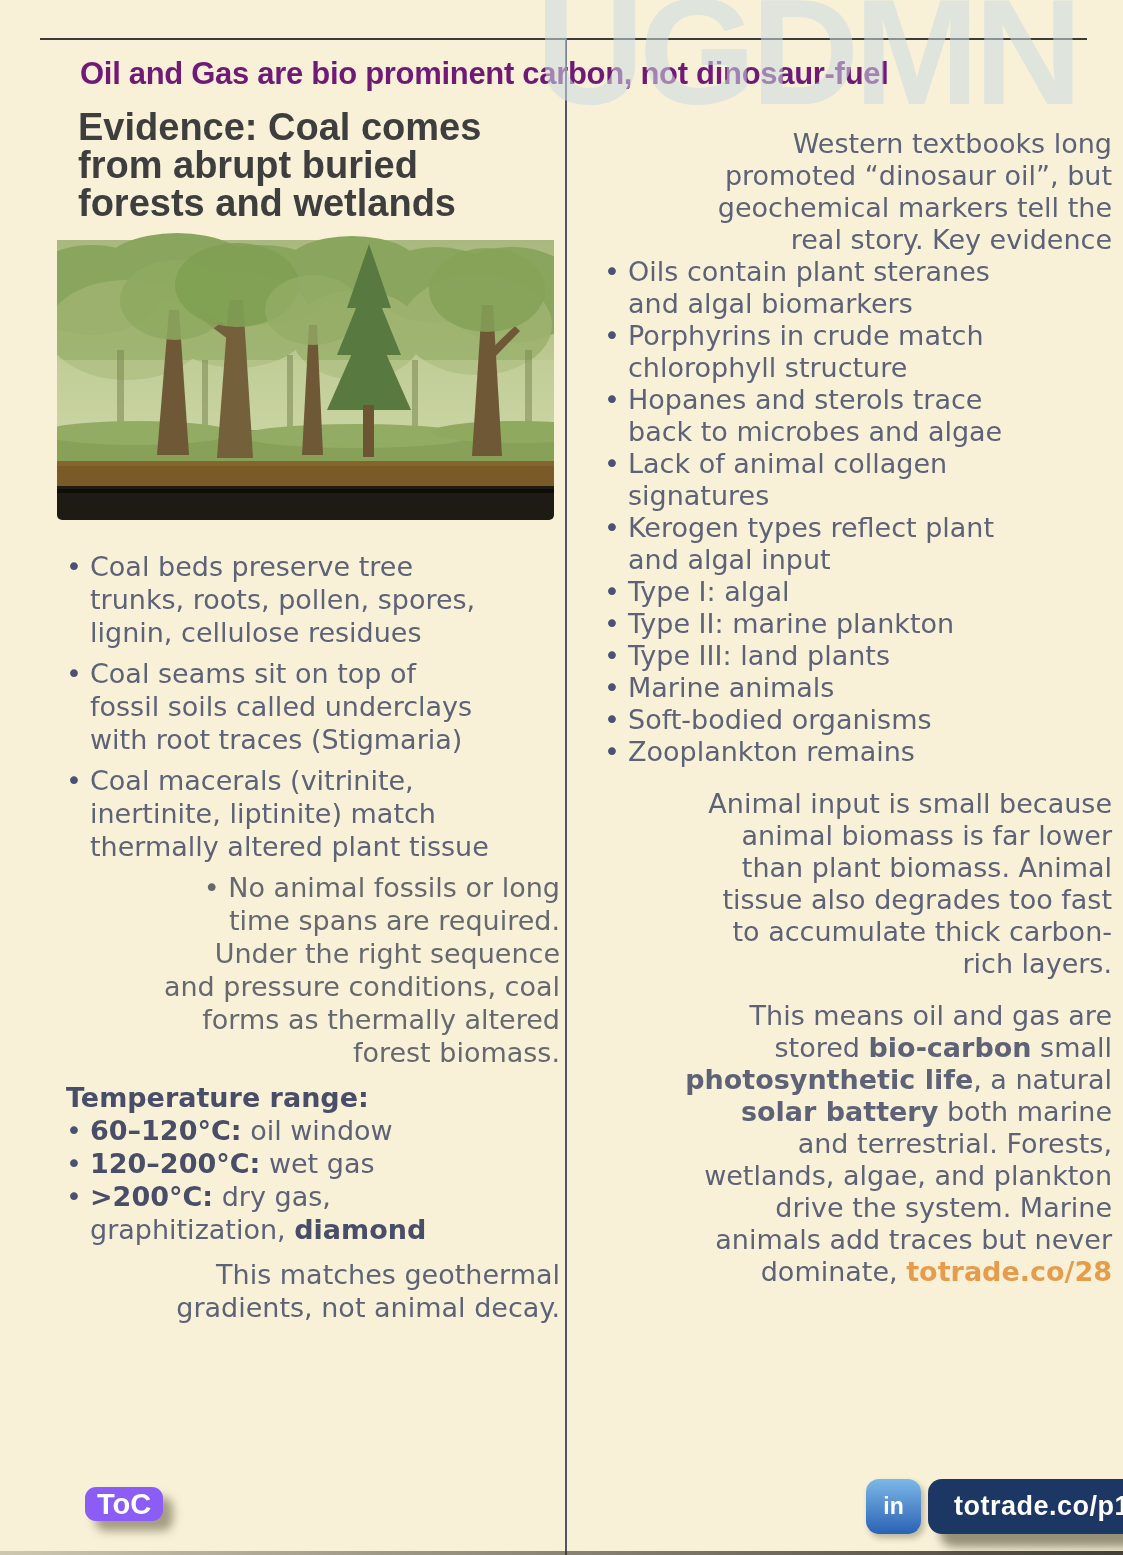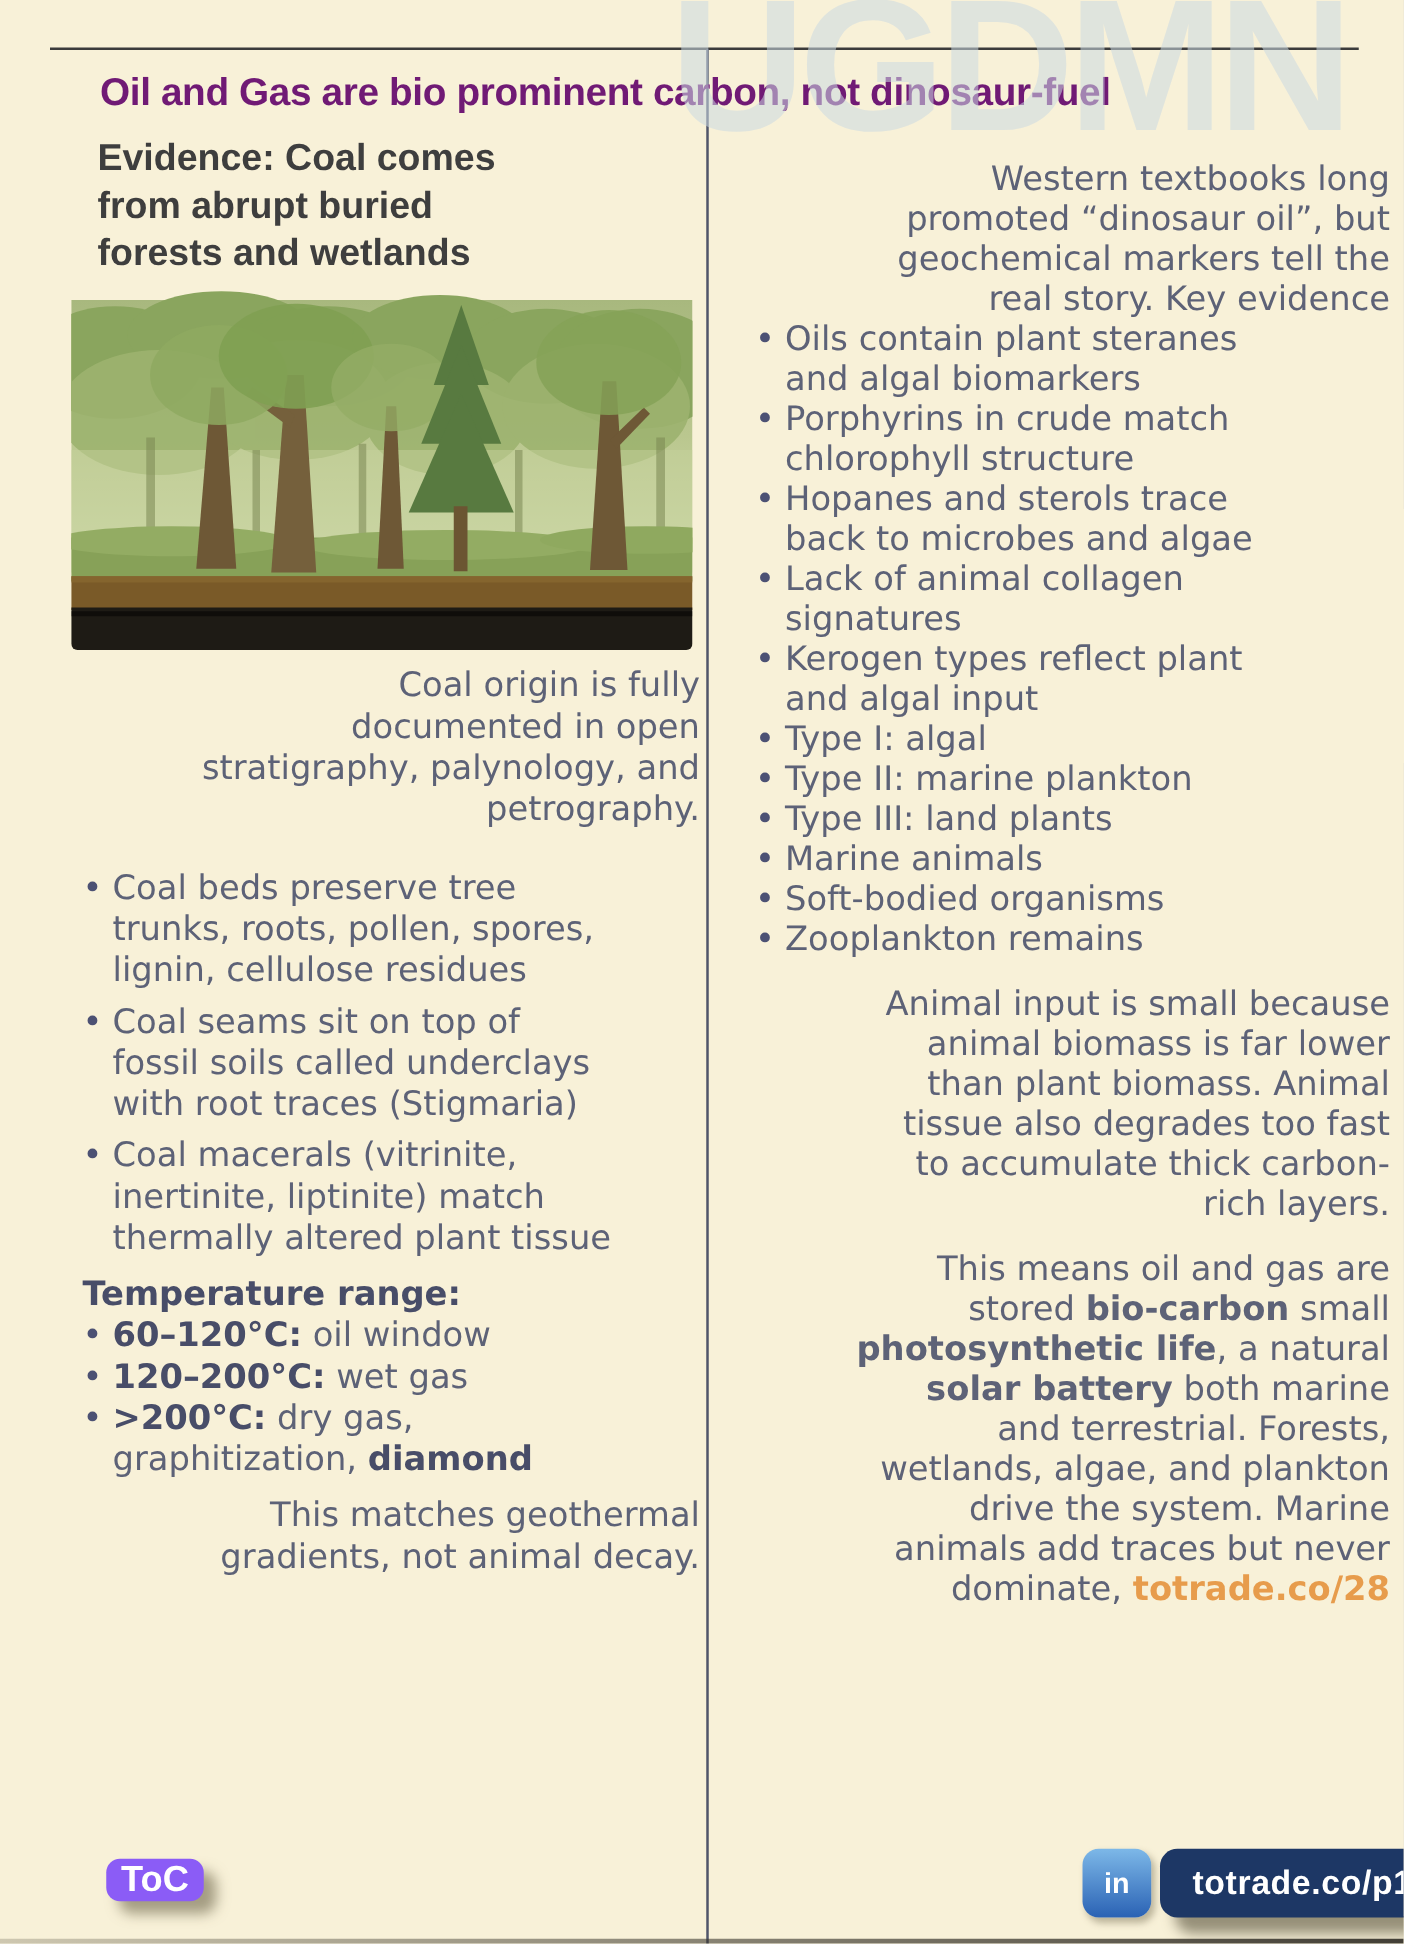--- a/index.html
+++ b/index.html
@@ -12,21 +12,21 @@
   .watermark{position:absolute;left:536px;top:-34px;z-index:4;
         font-family:"Liberation Sans",sans-serif;font-weight:bold;font-size:150px;
         letter-spacing:-5px;color:#ccdae2;opacity:.55;pointer-events:none;}
   .title{position:absolute;left:80px;top:56px;z-index:1;
         font-family:"Liberation Sans",sans-serif;font-weight:bold;font-size:31px;
         letter-spacing:-.3px;color:#701a75;white-space:pre;}
   .col{position:absolute;top:108px;}
   .col-left{left:66px;width:494px;}
   .col-right{left:604px;width:508px;}
   h2{margin:0;font-family:"Liberation Sans",sans-serif;font-weight:bold;
-     font-size:30px;line-height:38px;color:#3e3e3e;white-space:pre-line;}
+     font-size:38px;line-height:38px;color:#3e3e3e;white-space:pre-line;}
   .col-left h2{padding-left:12px;}
   .p{margin:0;font-size:27px;line-height:33px;color:#5d6277;white-space:pre-line;text-align:right;}
   .col-right .p{line-height:32px;}
   .li{display:flex;font-size:27px;line-height:33px;color:#5d6277;}
   .col-right .li{line-height:32px;}
   .dot{width:24px;flex:none;color:#4c5173;}
   .li-text{white-space:pre-line;flex:1;}
   .b{font-weight:bold;}
   .accent{color:#e79c4c;}
   .note{color:#65686e;}
@@ -125,24 +125,20 @@
           <polygon points="312,85 270,180 354,180"></polygon>
         </g>
         <rect x="306" y="175" width="11" height="52" fill="#6b5532"></rect>
         <rect y="231" width="497" height="27" fill="#7a5a28"></rect>
         <rect y="231" width="497" height="5" fill="#8a6a30" opacity="0.7"></rect>
         <rect y="256" width="497" height="34" fill="#1e1b15"></rect>
         <rect y="259" width="497" height="4" fill="#000" opacity="0.5"></rect>
       </g>
     </svg>
 
-    <p class="p mt12">Coal origin is fully
-documented in open
-stratigraphy, palynology, and
-petrography.</p>
 
     <div class="bullets mt30">
         <div class="li">
           <span class="dot">•</span>
           <span class="li-text">Coal beds preserve tree
 trunks, roots, pollen, spores,
 lignin, cellulose residues</span>
         </div>
         <div class="li">
           <span class="dot">•</span>
@@ -151,20 +147,26 @@
 with root traces (Stigmaria)</span>
         </div>
         <div class="li">
           <span class="dot">•</span>
           <span class="li-text">Coal macerals (vitrinite,
 inertinite, liptinite) match
 thermally altered plant tissue</span>
         </div>
       </div>
 
+    <p class="p note">• No animal fossils or long
+time spans are required.
+Under the right sequence
+and pressure conditions, coal
+forms as thermally altered
+forest biomass.</p>
 
     <p class="temp-head">Temperature range:</p>
     <div class="temp">
         <div class="li">
           <span class="dot">•</span>
           <span class="li-text"><span class="b">60–120°C:</span><span> oil window</span></span>
         </div>
         <div class="li">
           <span class="dot">•</span>
           <span class="li-text"><span class="b">120–200°C:</span><span> wet gas</span></span>

